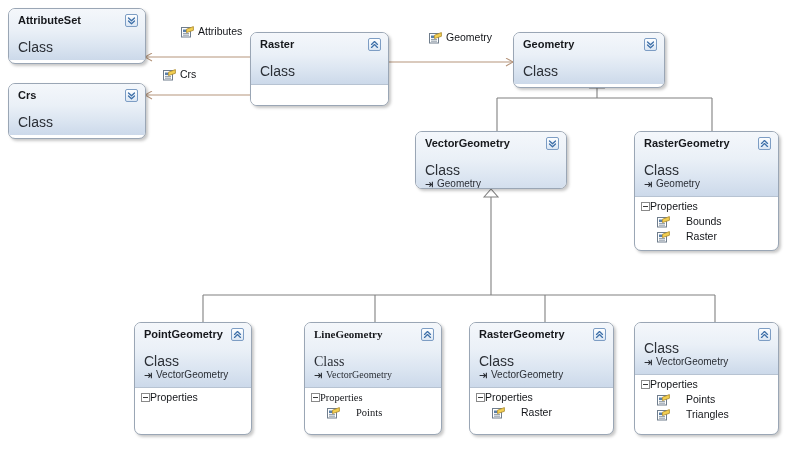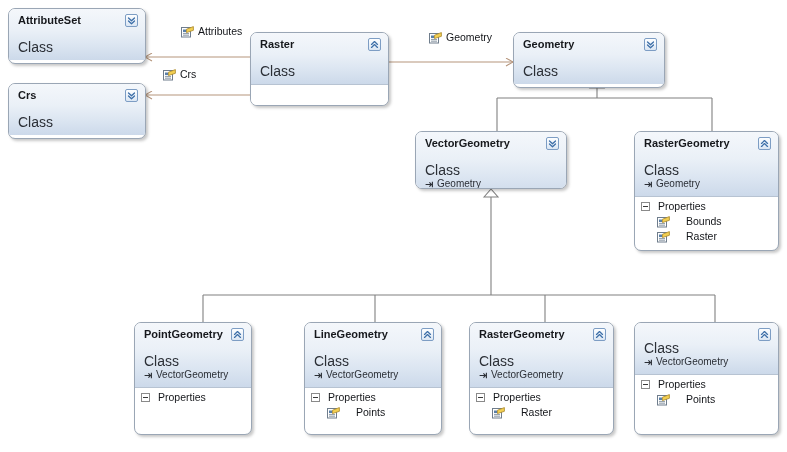--- a/index.html
+++ b/index.html
@@ -101,21 +101,21 @@
   }
   .cb-chevron svg { display: block; }
 
   
   .cb-body {
     background: #ffffff;
   }
   .cb-group {
     display: flex;
     align-items: center;
-    gap: 8px;
+    gap: 0;
     padding: 3px 12px 1px 6px;
     font-size: 10.5px;
     color: #14161a;
     line-height: 13px;
     text-align: right;
   }
   .grp-expander {
     width: 9px;
     height: 9px;
     box-sizing: border-box;
@@ -402,21 +402,21 @@
       </div>
     </div>
     <div class="cb-body">
       <div class="cb-group">
         <span class="grp-expander"></span>
         <span>Properties</span>
       </div>
     </div>
   </div>
 
-  <div class="class-box" style="left:304px; top:322px; width:138px; height:113px;">
+  <div class="class-box" style="left:304px; top:322px; width:138px; height:113px;font-family:Liberation Serif, serif;">
     <div class="cb-header">
       <div class="cb-title">LineGeometry</div>
       <div class="cb-stereo">Class</div>
       <div class="cb-base">
         <span class="base-arrow">
           <svg width="9" height="9" viewBox="0 0 9 9">
             <line x1="0.6" y1="4.5" x2="6.2" y2="4.5" stroke="#2b2f36" stroke-width="1.1"></line>
             <path d="M4.4,2.3 L6.6,4.5 L4.4,6.7" fill="none" stroke="#2b2f36" stroke-width="1.1"></path>
             <line x1="7.4" y1="1.8" x2="7.4" y2="7.2" stroke="#2b2f36" stroke-width="1.1"></line>
           </svg>
@@ -521,16 +521,28 @@
           <svg class="prop-icon" viewBox="0 0 13 12">
             <rect x="0.5" y="1.5" width="9" height="9.5" fill="#ffffff" stroke="#6f7d8c" stroke-width="1"></rect>
             <rect x="2" y="3.5" width="3" height="2.6" fill="#5a7fa6"></rect>
             <line x1="2" y1="7.6" x2="8" y2="7.6" stroke="#7f8d9c" stroke-width="0.9"></line>
             <line x1="2" y1="9.2" x2="8" y2="9.2" stroke="#7f8d9c" stroke-width="0.9"></line>
             <path d="M5.5,3.2 L12.4,0.6 L12.4,4.3 L5.5,6.6 Z" fill="#f2cf52" stroke="#a8862a" stroke-width="0.8"></path>
           </svg>
         </span>
         <span>Points</span>
       </div>
+      <div class="cb-member">
+        <span class="prop-icon">
+          <svg class="prop-icon" viewBox="0 0 13 12">
+            <rect x="0.5" y="1.5" width="9" height="9.5" fill="#ffffff" stroke="#6f7d8c" stroke-width="1"></rect>
+            <rect x="2" y="3.5" width="3" height="2.6" fill="#5a7fa6"></rect>
+            <line x1="2" y1="7.6" x2="8" y2="7.6" stroke="#7f8d9c" stroke-width="0.9"></line>
+            <line x1="2" y1="9.2" x2="8" y2="9.2" stroke="#7f8d9c" stroke-width="0.9"></line>
+            <path d="M5.5,3.2 L12.4,0.6 L12.4,4.3 L5.5,6.6 Z" fill="#f2cf52" stroke="#a8862a" stroke-width="0.8"></path>
+          </svg>
+        </span>
+        <span>Triangles</span>
+      </div>
     </div>
   </div>
 
 </div>
 
 </body></html>

